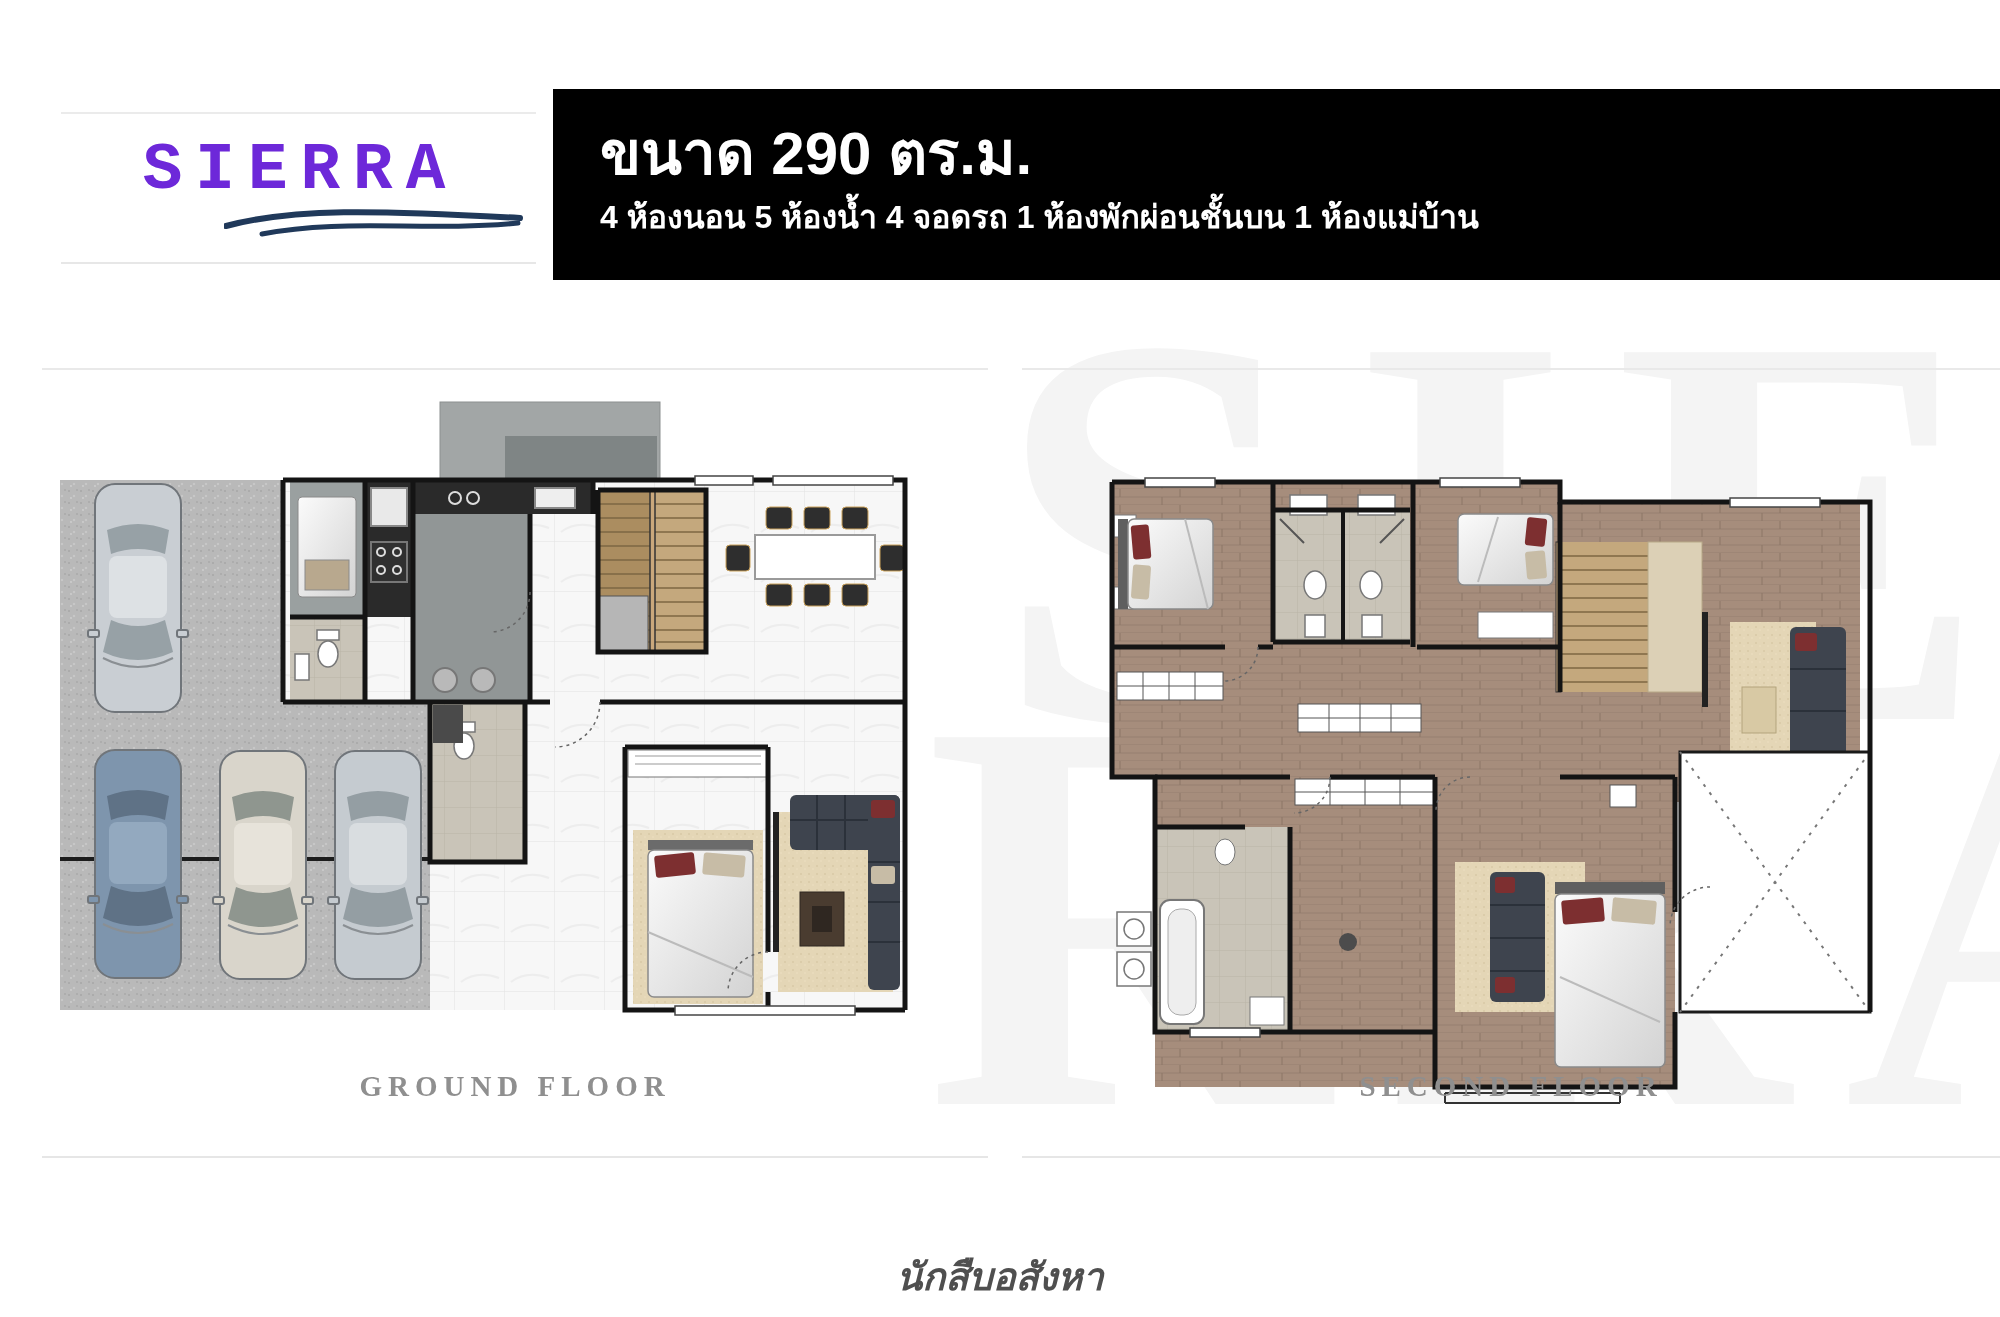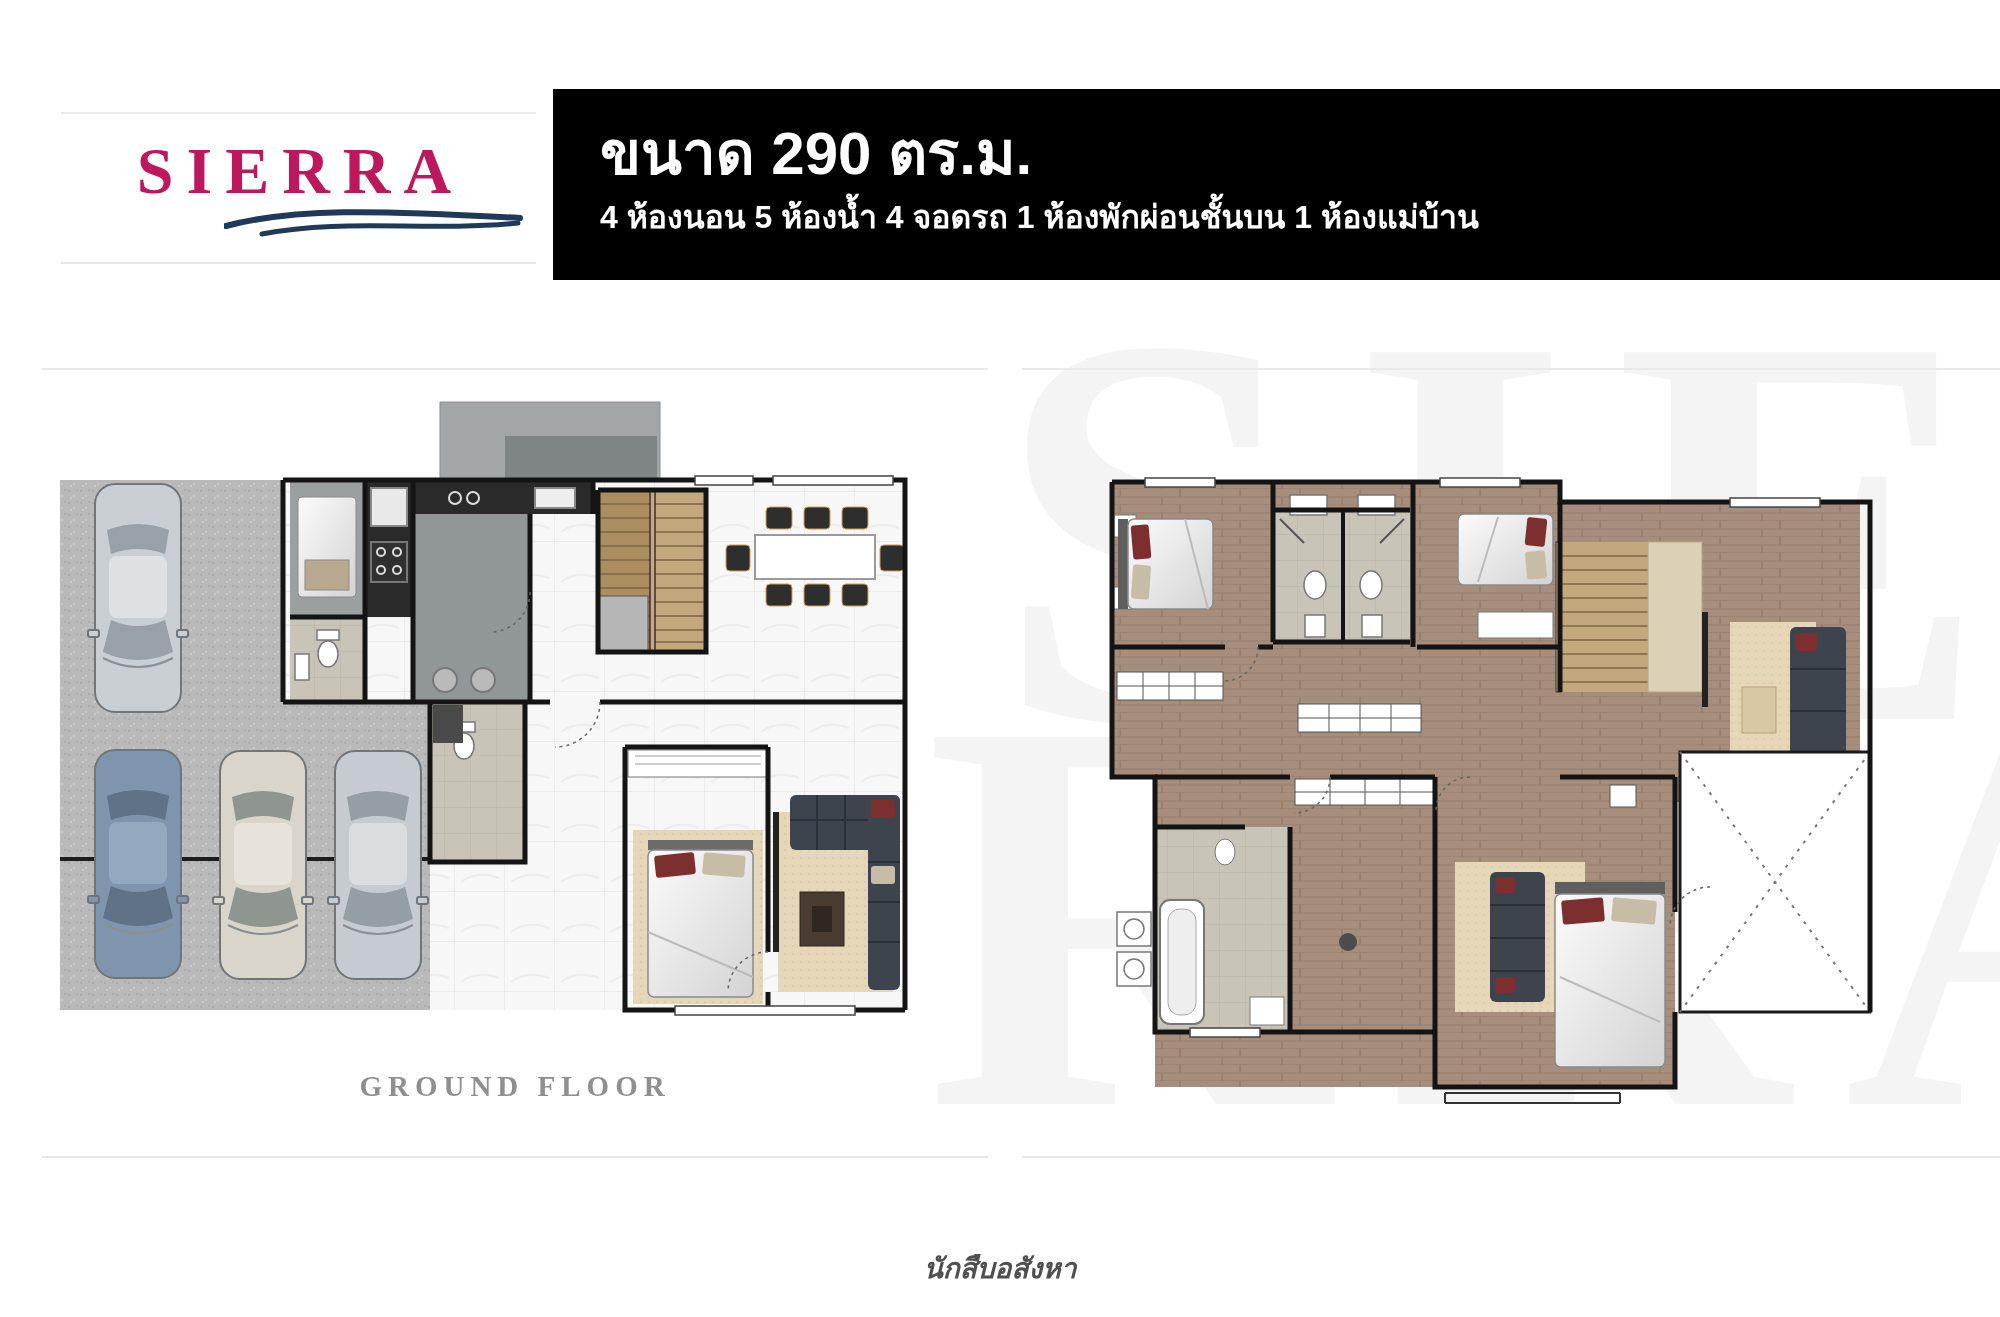--- a/index.html
+++ b/index.html
@@ -2,22 +2,22 @@
 <html><head>
 <meta charset="utf-8">
 <style>
   html,body{margin:0;padding:0;background:#ffffff;}
   #canvas{position:relative;width:2000px;height:1317px;background:#ffffff;overflow:hidden;
           font-family:"Liberation Sans",sans-serif;}
   
   .logo-card{position:absolute;left:61px;top:112px;width:475px;height:148px;background:#ffffff;
              border-top:2px solid #ebebeb;border-bottom:2px solid #e7e7e7;z-index:3;
              display:flex;flex-direction:column;align-items:center;justify-content:center;}
-  .logo-text{font-family:Liberation Serif, serif;font-weight:bold;font-size:66px;
-             letter-spacing:13px;color:#be185d;line-height:1;margin-left:4px;}
+  .logo-text{font-family:Liberation Mono, monospace;font-weight:bold;font-size:66px;
+             letter-spacing:13px;color:#6d28d9;line-height:1;margin-left:4px;}
   .logo-swoosh{margin-top:2px;margin-left:150px;}
   .banner{position:absolute;left:553px;top:89px;width:1447px;height:191px;background:#000000;z-index:3;
           color:#ffffff;padding:0;box-sizing:border-box;}
   .banner-line1{position:absolute;left:47px;top:16px;font-size:60px;font-weight:bold;white-space:nowrap;}
   .banner-line2{position:absolute;left:47px;top:102px;font-size:32px;font-weight:bold;white-space:nowrap;}
   
   .wm{position:absolute;z-index:0;font-family:"Liberation Serif",serif;font-weight:bold;
       color:#f4f4f4;line-height:1;user-select:none;}
   .wm-top{left:995px;top:250px;font-size:560px;letter-spacing:45px;}
   .wm-bottom{left:925px;top:635px;font-size:560px;letter-spacing:55px;}
@@ -25,21 +25,21 @@
   .card{position:absolute;top:368px;height:790px;z-index:1;
         border-top:2px solid #e9e9e9;border-bottom:2px solid #e6e6e6;box-sizing:border-box;}
   .card-ground{left:42px;width:946px;}
   .card-second{left:1022px;width:978px;}
   .plan-svg{position:absolute;display:block;}
   .plan-label{position:absolute;left:0;right:0;top:700px;text-align:center;
               font-family:"Liberation Serif",serif;font-weight:bold;font-size:29px;
               letter-spacing:6px;color:#8f8f8f;}
   
   .footer{position:absolute;left:0;right:0;top:1246px;text-align:center;z-index:2;
-          font-size:28px;font-style:italic;font-weight:bold;color:#4f4f4f;}
+          font-size:38px;font-style:italic;font-weight:bold;color:#4f4f4f;}
   
   .wall{stroke:#141414;fill:none;}
   .car .body{fill:var(--body);stroke:#70757a;stroke-width:2;}
   .car .glass{fill:var(--glass);}
   .car .roof{fill:var(--roof);}
 </style>
 </head>
 <body>
 
 <div id="canvas">
@@ -361,16 +361,17 @@
         <rect x="55" y="21" width="70" height="9" fill="#ffffff" stroke="#444" stroke-width="1.5"></rect>
         <rect x="350" y="21" width="80" height="9" fill="#ffffff" stroke="#444" stroke-width="1.5"></rect>
         <rect x="640" y="41" width="90" height="9" fill="#ffffff" stroke="#444" stroke-width="1.5"></rect>
         <rect x="100" y="571" width="70" height="9" fill="#ffffff" stroke="#444" stroke-width="1.5"></rect>
       </g>
 
       <g stroke="#333" stroke-width="2" fill="none">
         <path d="M355,636 H530 M355,646 H530 M355,636 V646 M530,636 V646"></path>
       </g>
     </svg>
+    <div class="plan-label">SECOND FLOOR</div>
   </div>
 
   <div class="footer">นักสืบอสังหา</div>
 </div>
 
 </body></html>

